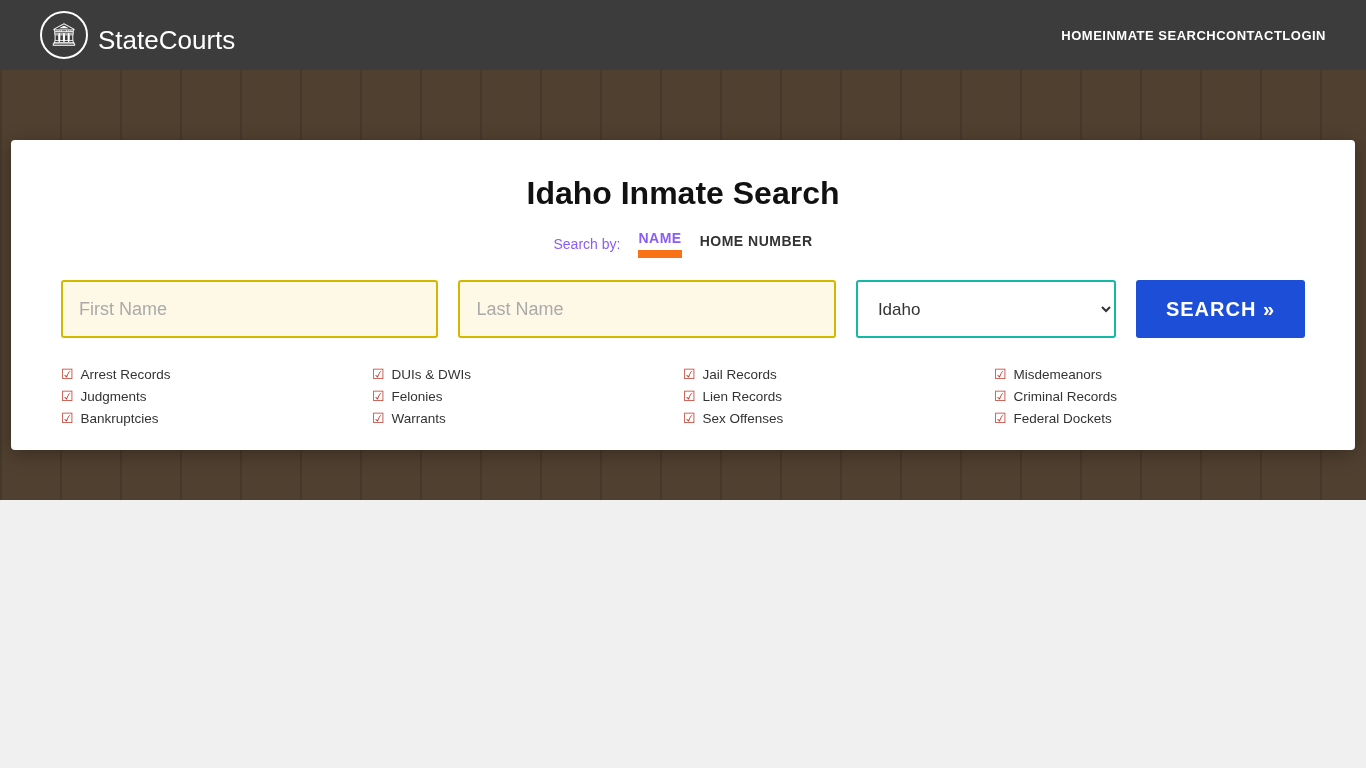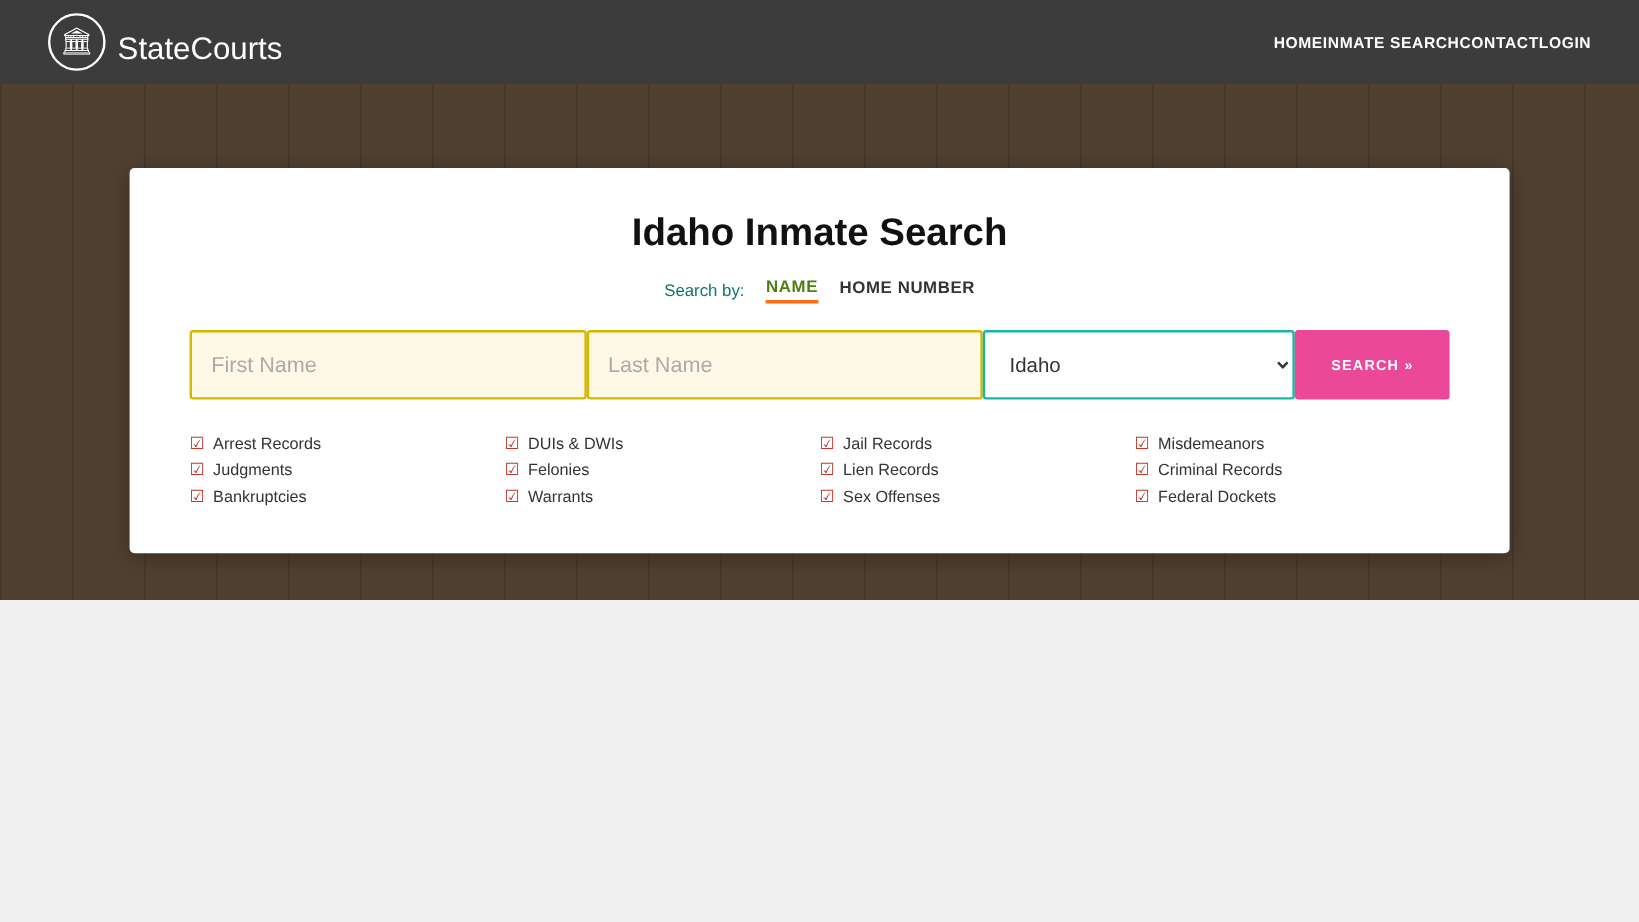--- a/index.html
+++ b/index.html
@@ -76,63 +76,63 @@
       user-select: none;
       font-family: Georgia, serif;
     }
 
     
     .search-modal {
       position: absolute;
       top: 70px;
       left: 50%;
       transform: translateX(-50%);
-      width: 1150px;
+      width: 1344px;
       background: #fff;
       border-radius: 4px;
-      padding: 35px 50px 40px;
+      padding: 35px 50px 24px;
       box-shadow: 0 4px 20px rgba(0,0,0,0.3);
       z-index: 5;
     }
     .modal-title {
       text-align: center;
       font-size: 32px;
       font-weight: bold;
       color: #111;
       margin-bottom: 18px;
     }
     .search-by-row {
       display: flex;
       align-items: center;
       justify-content: center;
       gap: 18px;
       margin-bottom: 22px;
     }
     .search-by-label {
-      color: #0f766e;
+      color: #8b5cf6;
       font-size: 14px;
     }
     .search-tab {
       font-size: 14px;
       font-weight: bold;
       padding-bottom: 4px;
       cursor: pointer;
       letter-spacing: 0.5px;
     }
     .search-tab.active {
-      color: #4d7c0f;
-      border-bottom: 3px solid #f97316;
+      color: #8b5cf6;
+      border-bottom: 8px solid #f97316;
     }
     .search-tab.inactive {
       color: #333;
       border-bottom: 2px solid transparent;
     }
     .search-inputs-row {
       display: flex;
-      gap: 0;
+      gap: 20px;
       margin-bottom: 28px;
       align-items: center;
     }
     .search-input {
       flex: 1;
       height: 58px;
       background: #fef9e7;
       border: 2px solid #d4b800;
       border-radius: 3px;
       font-size: 18px;
@@ -149,25 +149,25 @@
       border-radius: 3px;
       font-size: 17px;
       color: #333;
       padding: 0 16px;
       outline: none;
       appearance: auto;
     }
     .search-btn {
       height: 58px;
       padding: 0 30px;
-      background: #ec4899;
+      background: #1d4ed8;
       color: #fff;
       border: none;
       border-radius: 3px;
-      font-size: 12px;
+      font-size: 20px;
       font-weight: bold;
       letter-spacing: 1px;
       cursor: pointer;
       white-space: nowrap;
     }
 
     
     .checkboxes-grid {
       display: grid;
       grid-template-columns: repeat(4, 1fr);

